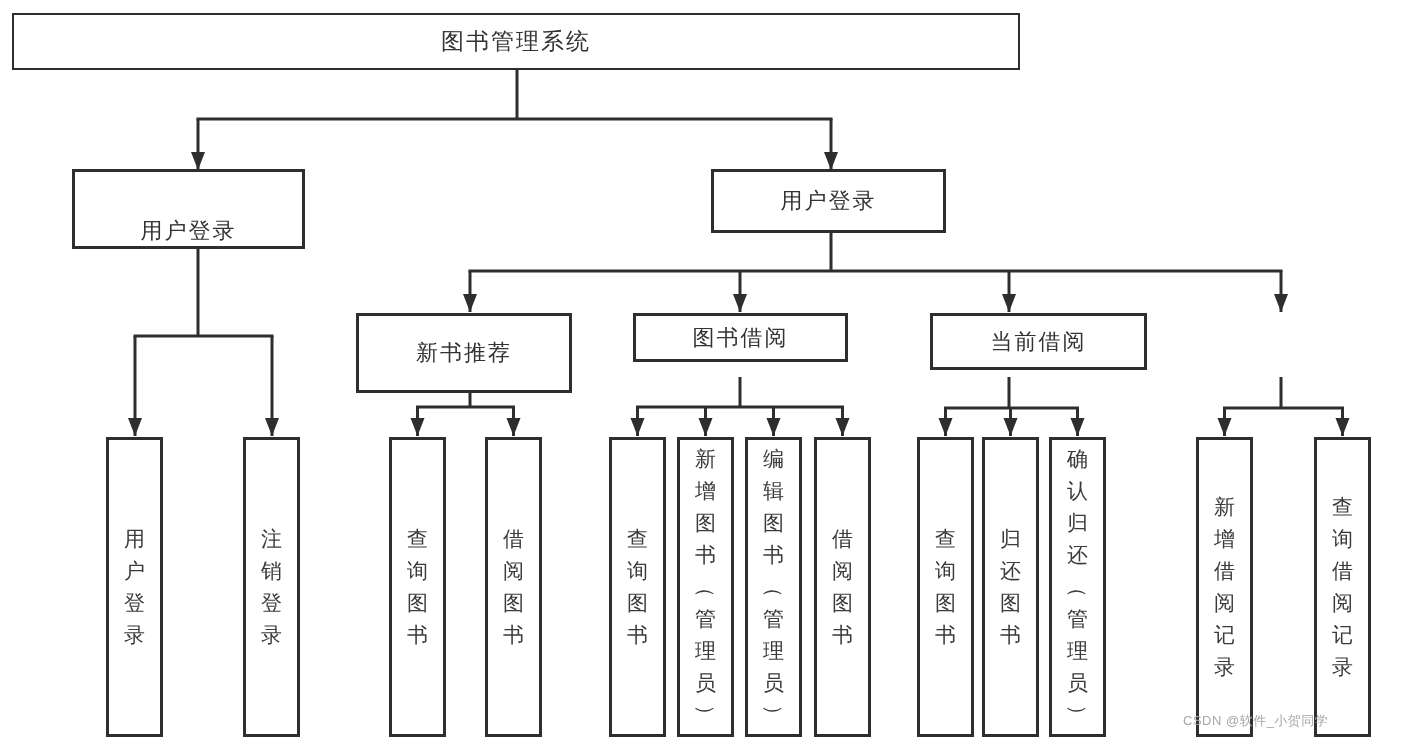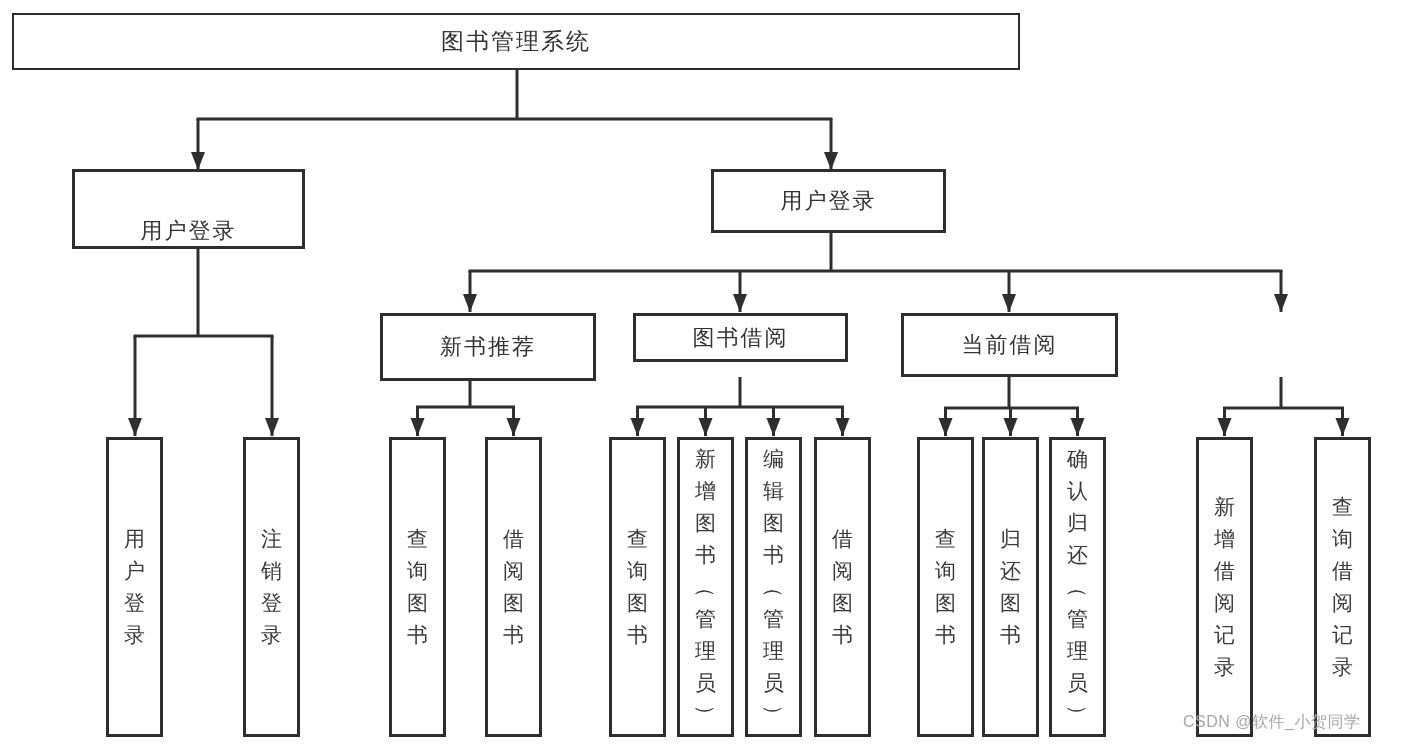--- a/index.html
+++ b/index.html
@@ -10,30 +10,30 @@
        display:flex;align-items:center;justify-content:center;color:#333333;z-index:2;}
   .box.h{font-size:22px;letter-spacing:2px;font-weight:500;}
   .box.v{width:57px;top:437px;height:300px;}
   .vtext{display:flex;flex-direction:column;align-items:center;justify-content:center;
          gap:10px;font-size:21px;line-height:22px;color:#3a3a3a;}
   .vtext .rot{transform:rotate(90deg);}
   
   #root      {left:12px;  top:13px;  width:1008px;height:57px;border-width:2px;font-size:23px;}
   #n-login   {left:72px;  top:169px; width:233px; height:80px;align-items:flex-end;}
   #n-mgmt    {left:711px; top:169px; width:235px; height:64px;}
-  #n-new     {left:380px; top:313px; width:216px; height:68px;}
+  #n-new     {left:356px; top:313px; width:216px; height:80px;}
   #n-borrow  {left:633px; top:313px; width:215px; height:49px;}
-  #n-current {left:901px; top:313px; width:217px; height:64px;align-items:center;}
+  #n-current {left:930px; top:313px; width:217px; height:57px;align-items:center;}
   #n-records {left:1173px;top:313px; width:216px; height:64px;}
   #l-login {left:106px;} #l-logout {left:243px;}
   #l-nb-q  {left:389px;} #l-nb-b   {left:485px;}
   #l-bw-q  {left:609px;} #l-bw-a   {left:677px;} #l-bw-e {left:745px;} #l-bw-b {left:814px;}
   #l-cu-q  {left:917px;} #l-cu-r   {left:982px;} #l-cu-c {left:1049px;}
   #l-re-a  {left:1196px;} #l-re-q  {left:1314px;}
-  .watermark{position:absolute;left:1183px;top:712px;z-index:5;font-size:16px;
+  .watermark{position:absolute;left:1183px;top:712px;z-index:5;font-size:13px;
              color:#a7a7ab;letter-spacing:0.5px;white-space:nowrap;}
 </style>
 </head>
 <body>
 
 <div class="stage">
 
   <svg class="connectors" width="1405" height="747" viewBox="0 0 1405 747">
     <defs>
       <marker id="arw" markerUnits="userSpaceOnUse" markerWidth="19" markerHeight="15" refX="18" refY="7" orient="auto" overflow="visible">

